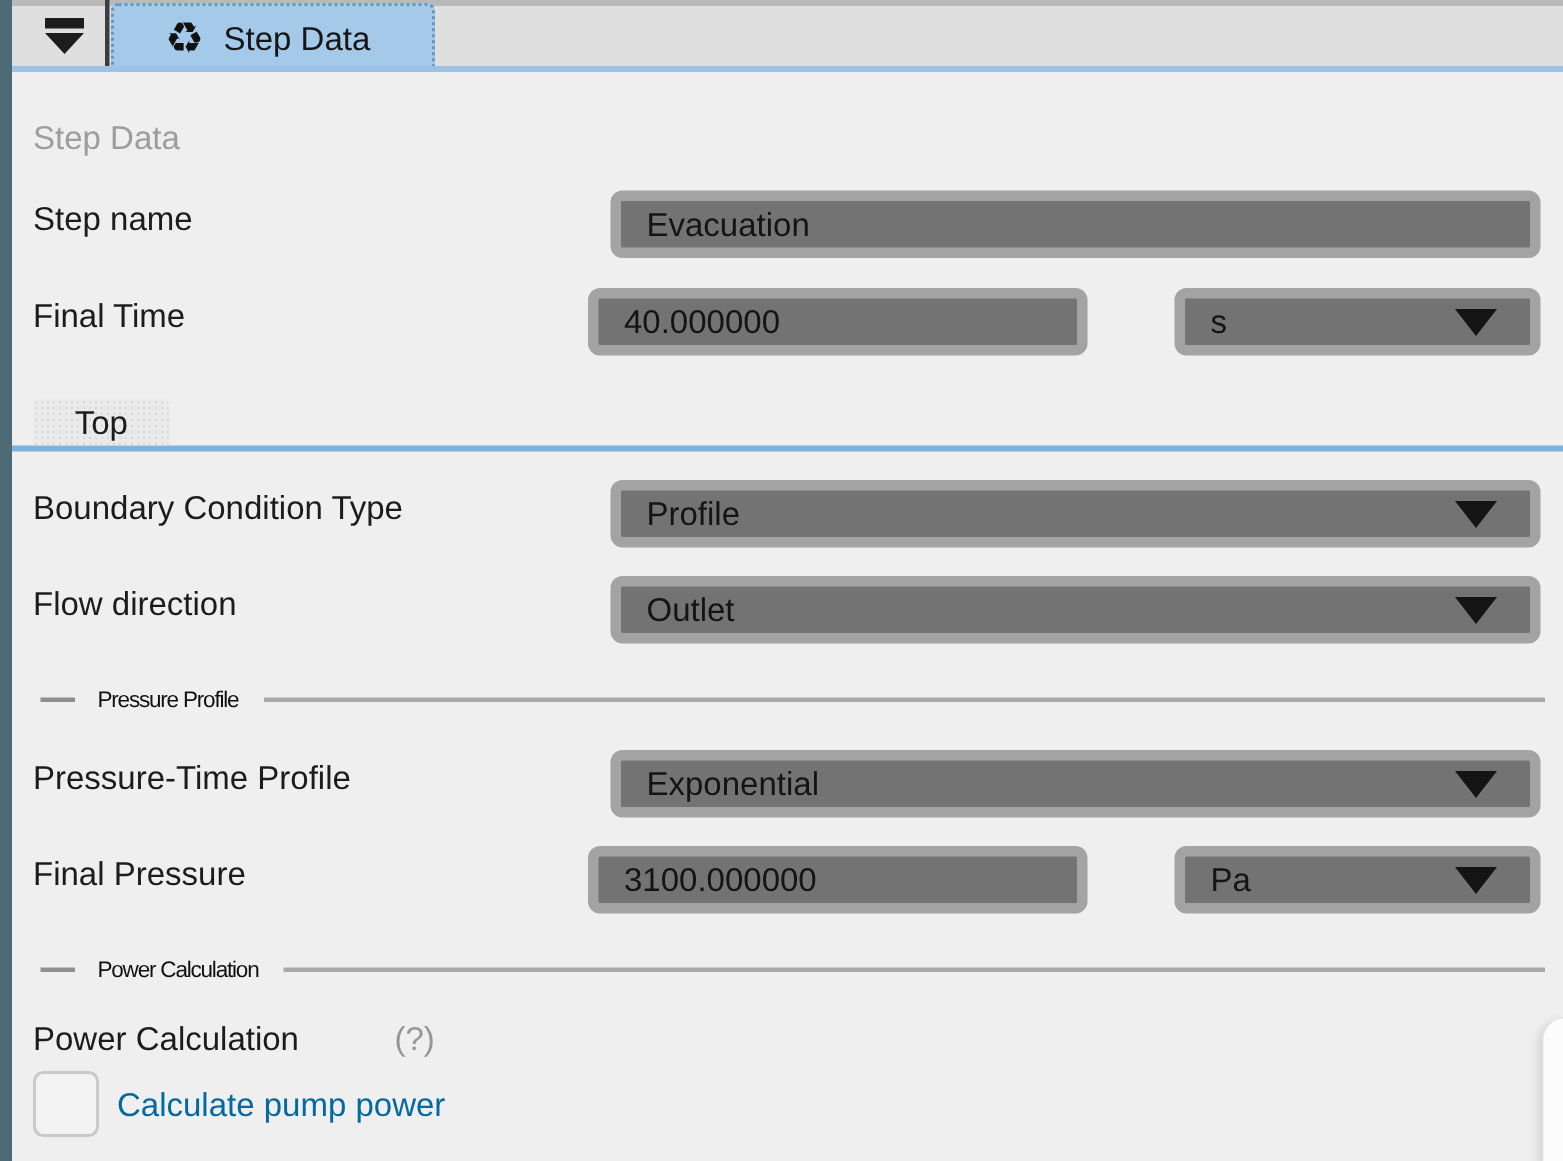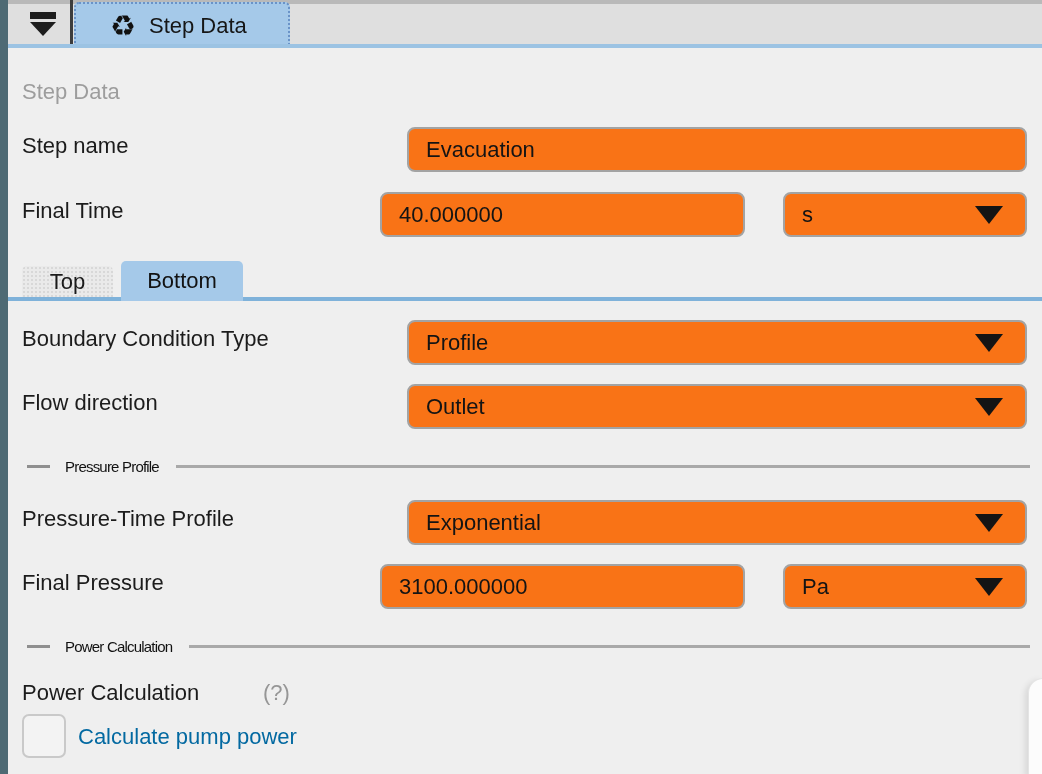--- a/index.html
+++ b/index.html
@@ -21,25 +21,25 @@
   .tab-sep{position:absolute;left:62px;top:0;width:3px;height:44px;background:#3d3d3d;}
   .doc-tab{position:absolute;left:66px;top:2px;width:216px;height:46px;box-sizing:border-box;
     background:#a5c9e9;border:2px dotted #6a93c8;border-bottom:none;border-radius:5px 5px 0 0;
     display:flex;align-items:center;padding-left:34px;gap:13px;cursor:pointer;}
   .recycle-glyph{font-size:29px;line-height:1;color:#111;}
   .doc-tab-label{font-size:22px;color:#161616;}
 
   
   .row{position:absolute;left:0;width:1042px;height:45px;}
   .flabel{position:absolute;left:22px;top:6px;font-size:22px;color:#1c1c1c;white-space:nowrap;}
-  .box{position:absolute;top:0;height:45px;box-sizing:border-box;background:#f97316;
-    border:2px solid #a3a3a3;border-radius:8px;display:flex;align-items:center;
+  .box{position:absolute;top:0;height:45px;box-sizing:border-box;background:#737373;
+    border:7px solid #a3a3a3;border-radius:8px;display:flex;align-items:center;
     padding-left:17px;font-size:22px;color:#141414;}
   .f-full{left:407px;width:620px;}
-  .f-num{left:380px;width:365px;}
+  .f-num{left:392px;width:333px;}
   .f-unit{left:783px;width:244px;}
   .dropdown{cursor:pointer;}
   .tri{position:absolute;right:22px;top:50%;margin-top:-9px;width:0;height:0;
     border-left:14px solid transparent;border-right:14px solid transparent;border-top:18px solid #141414;}
 
   .panel-header{position:absolute;left:22px;top:79px;font-size:22px;color:#9d9d9d;}
 
   
   .subtabs{position:absolute;left:0;top:261px;width:1042px;height:40px;}
   .subtab-underline{position:absolute;left:8px;top:36px;width:1034px;height:4px;background:#7fb2da;}
@@ -100,21 +100,20 @@
     <div class="box f-num">40.000000</div>
     <div class="box f-unit dropdown">
       <span>s</span>
       <div class="tri"></div>
     </div>
   </div>
 
   <div class="subtabs">
     <div class="subtab-underline"></div>
     <div class="tab-top">Top</div>
-    <div class="tab-bottom">Bottom</div>
   </div>
 
   <div class="row" style="top:320px">
     <div class="flabel">Boundary Condition Type</div>
     <div class="box f-full dropdown">
       <span>Profile</span>
       <div class="tri"></div>
     </div>
   </div>
 

